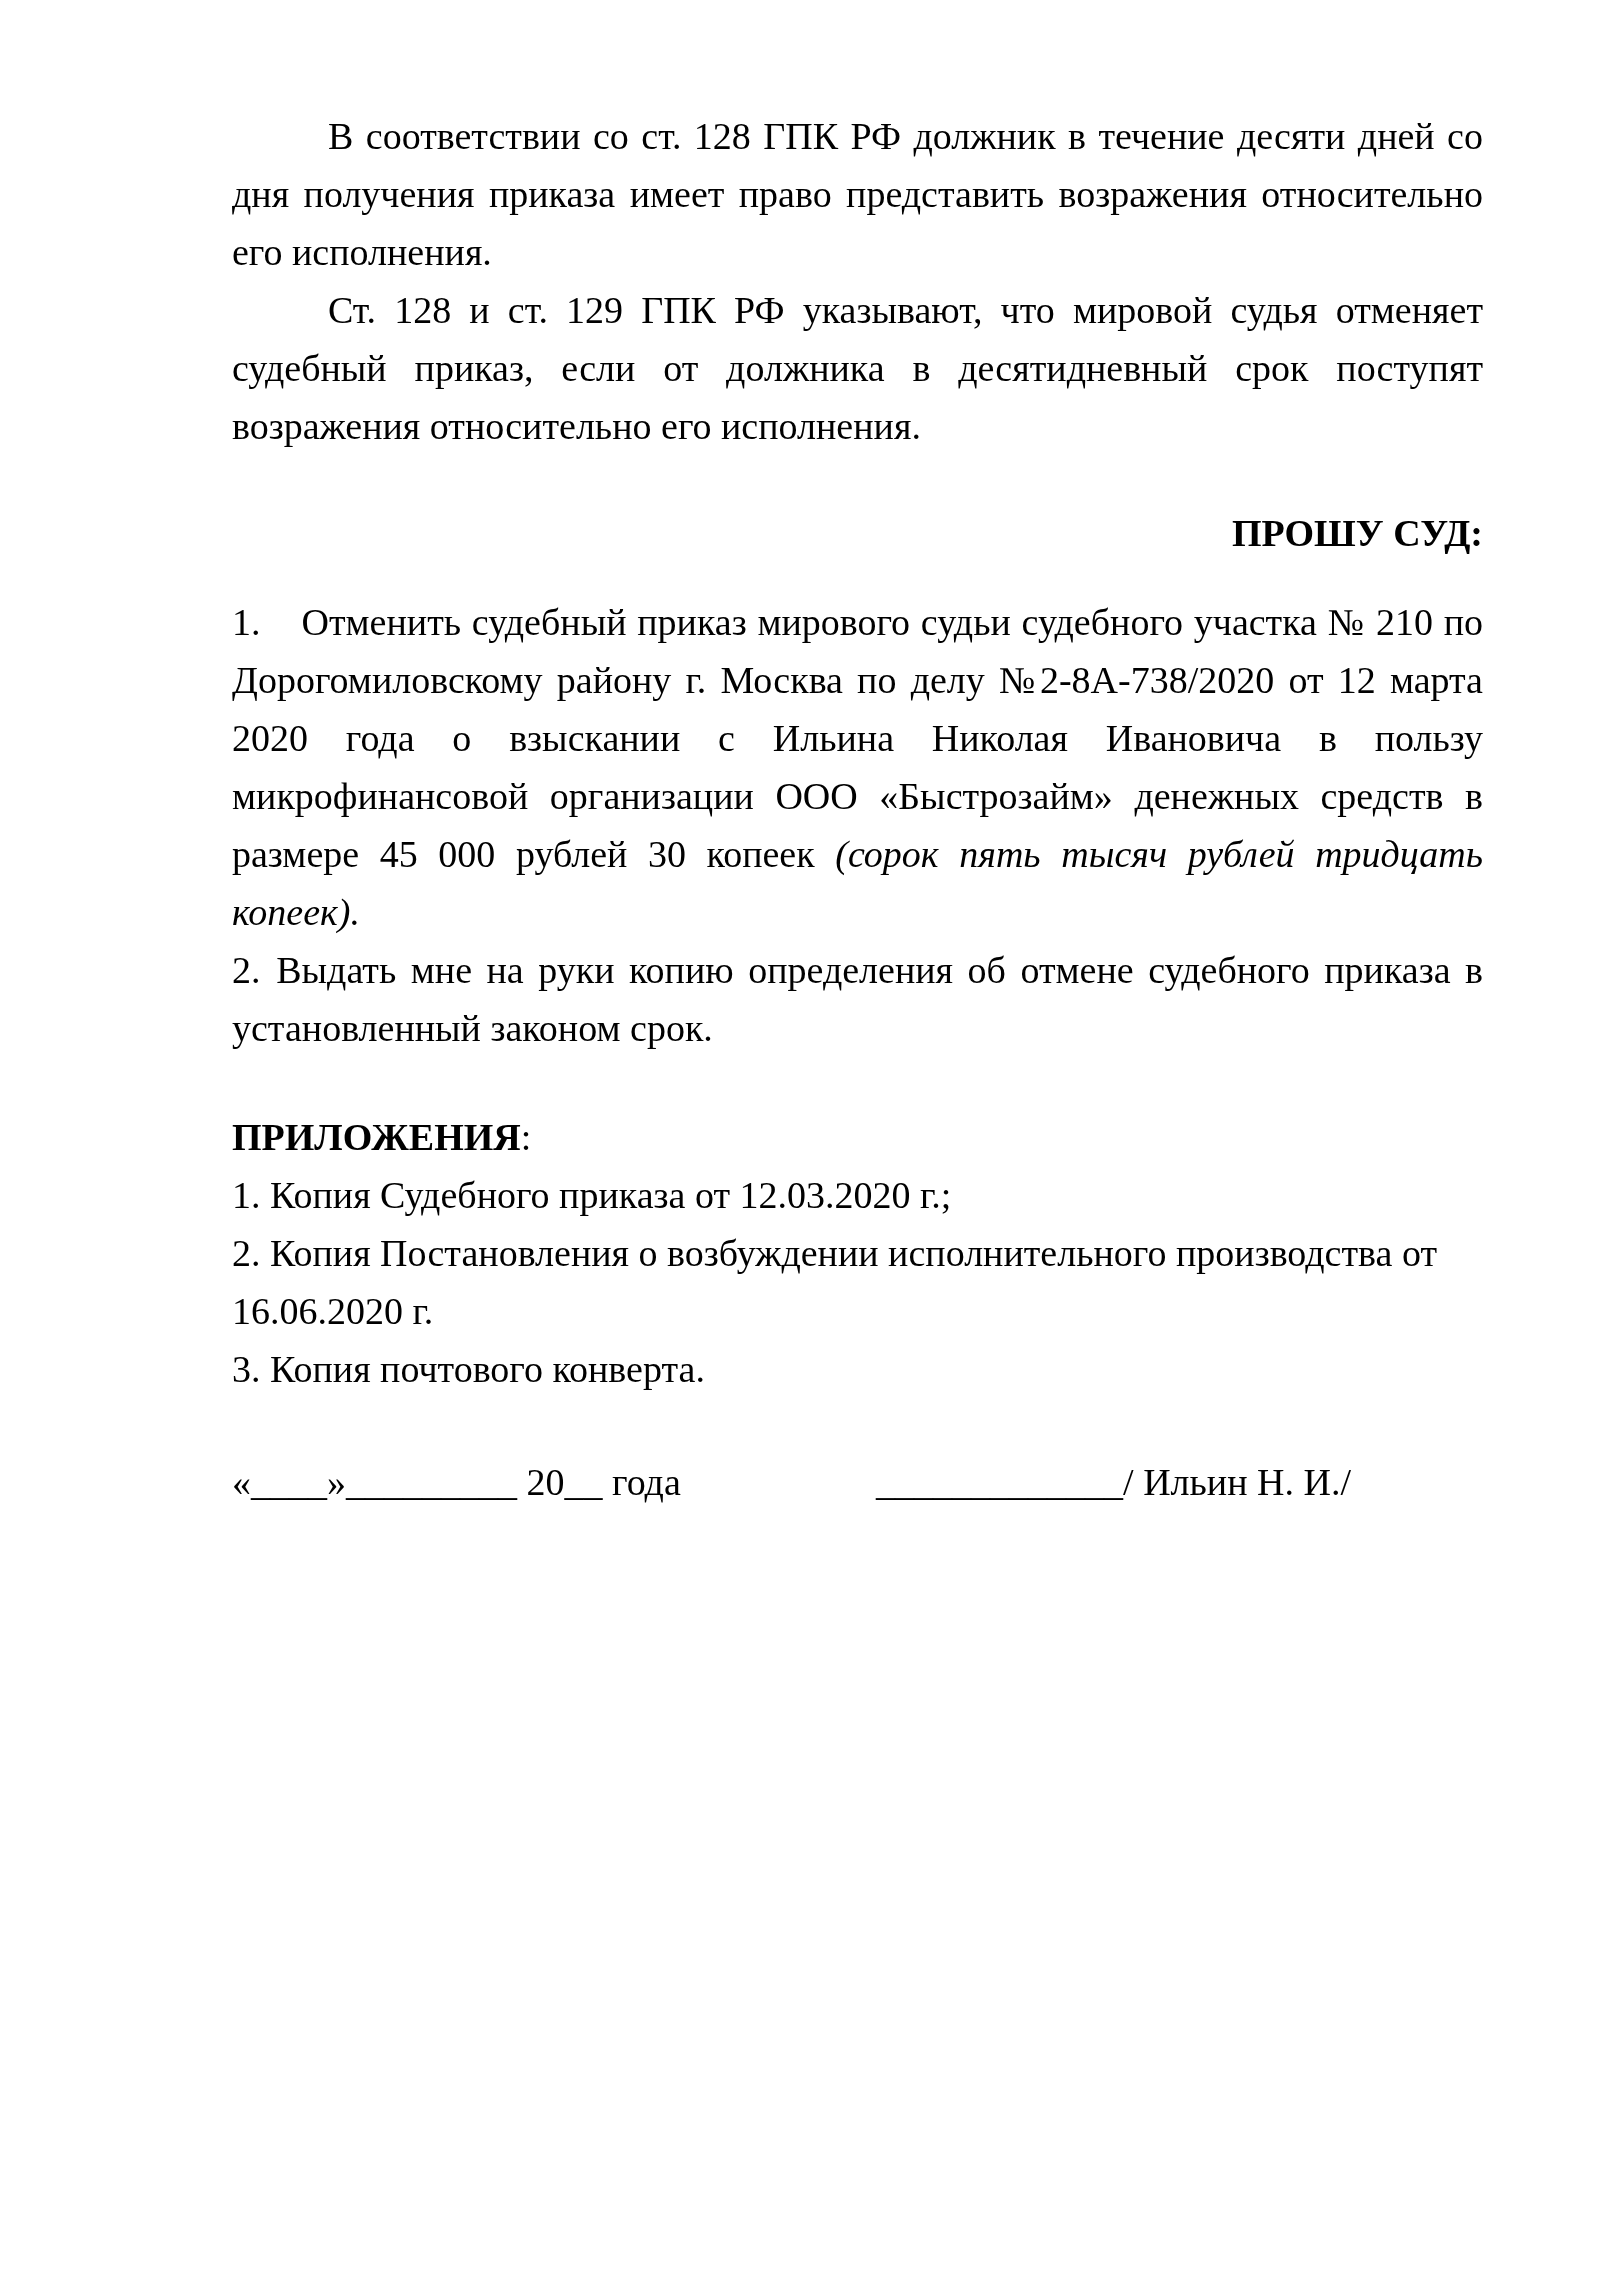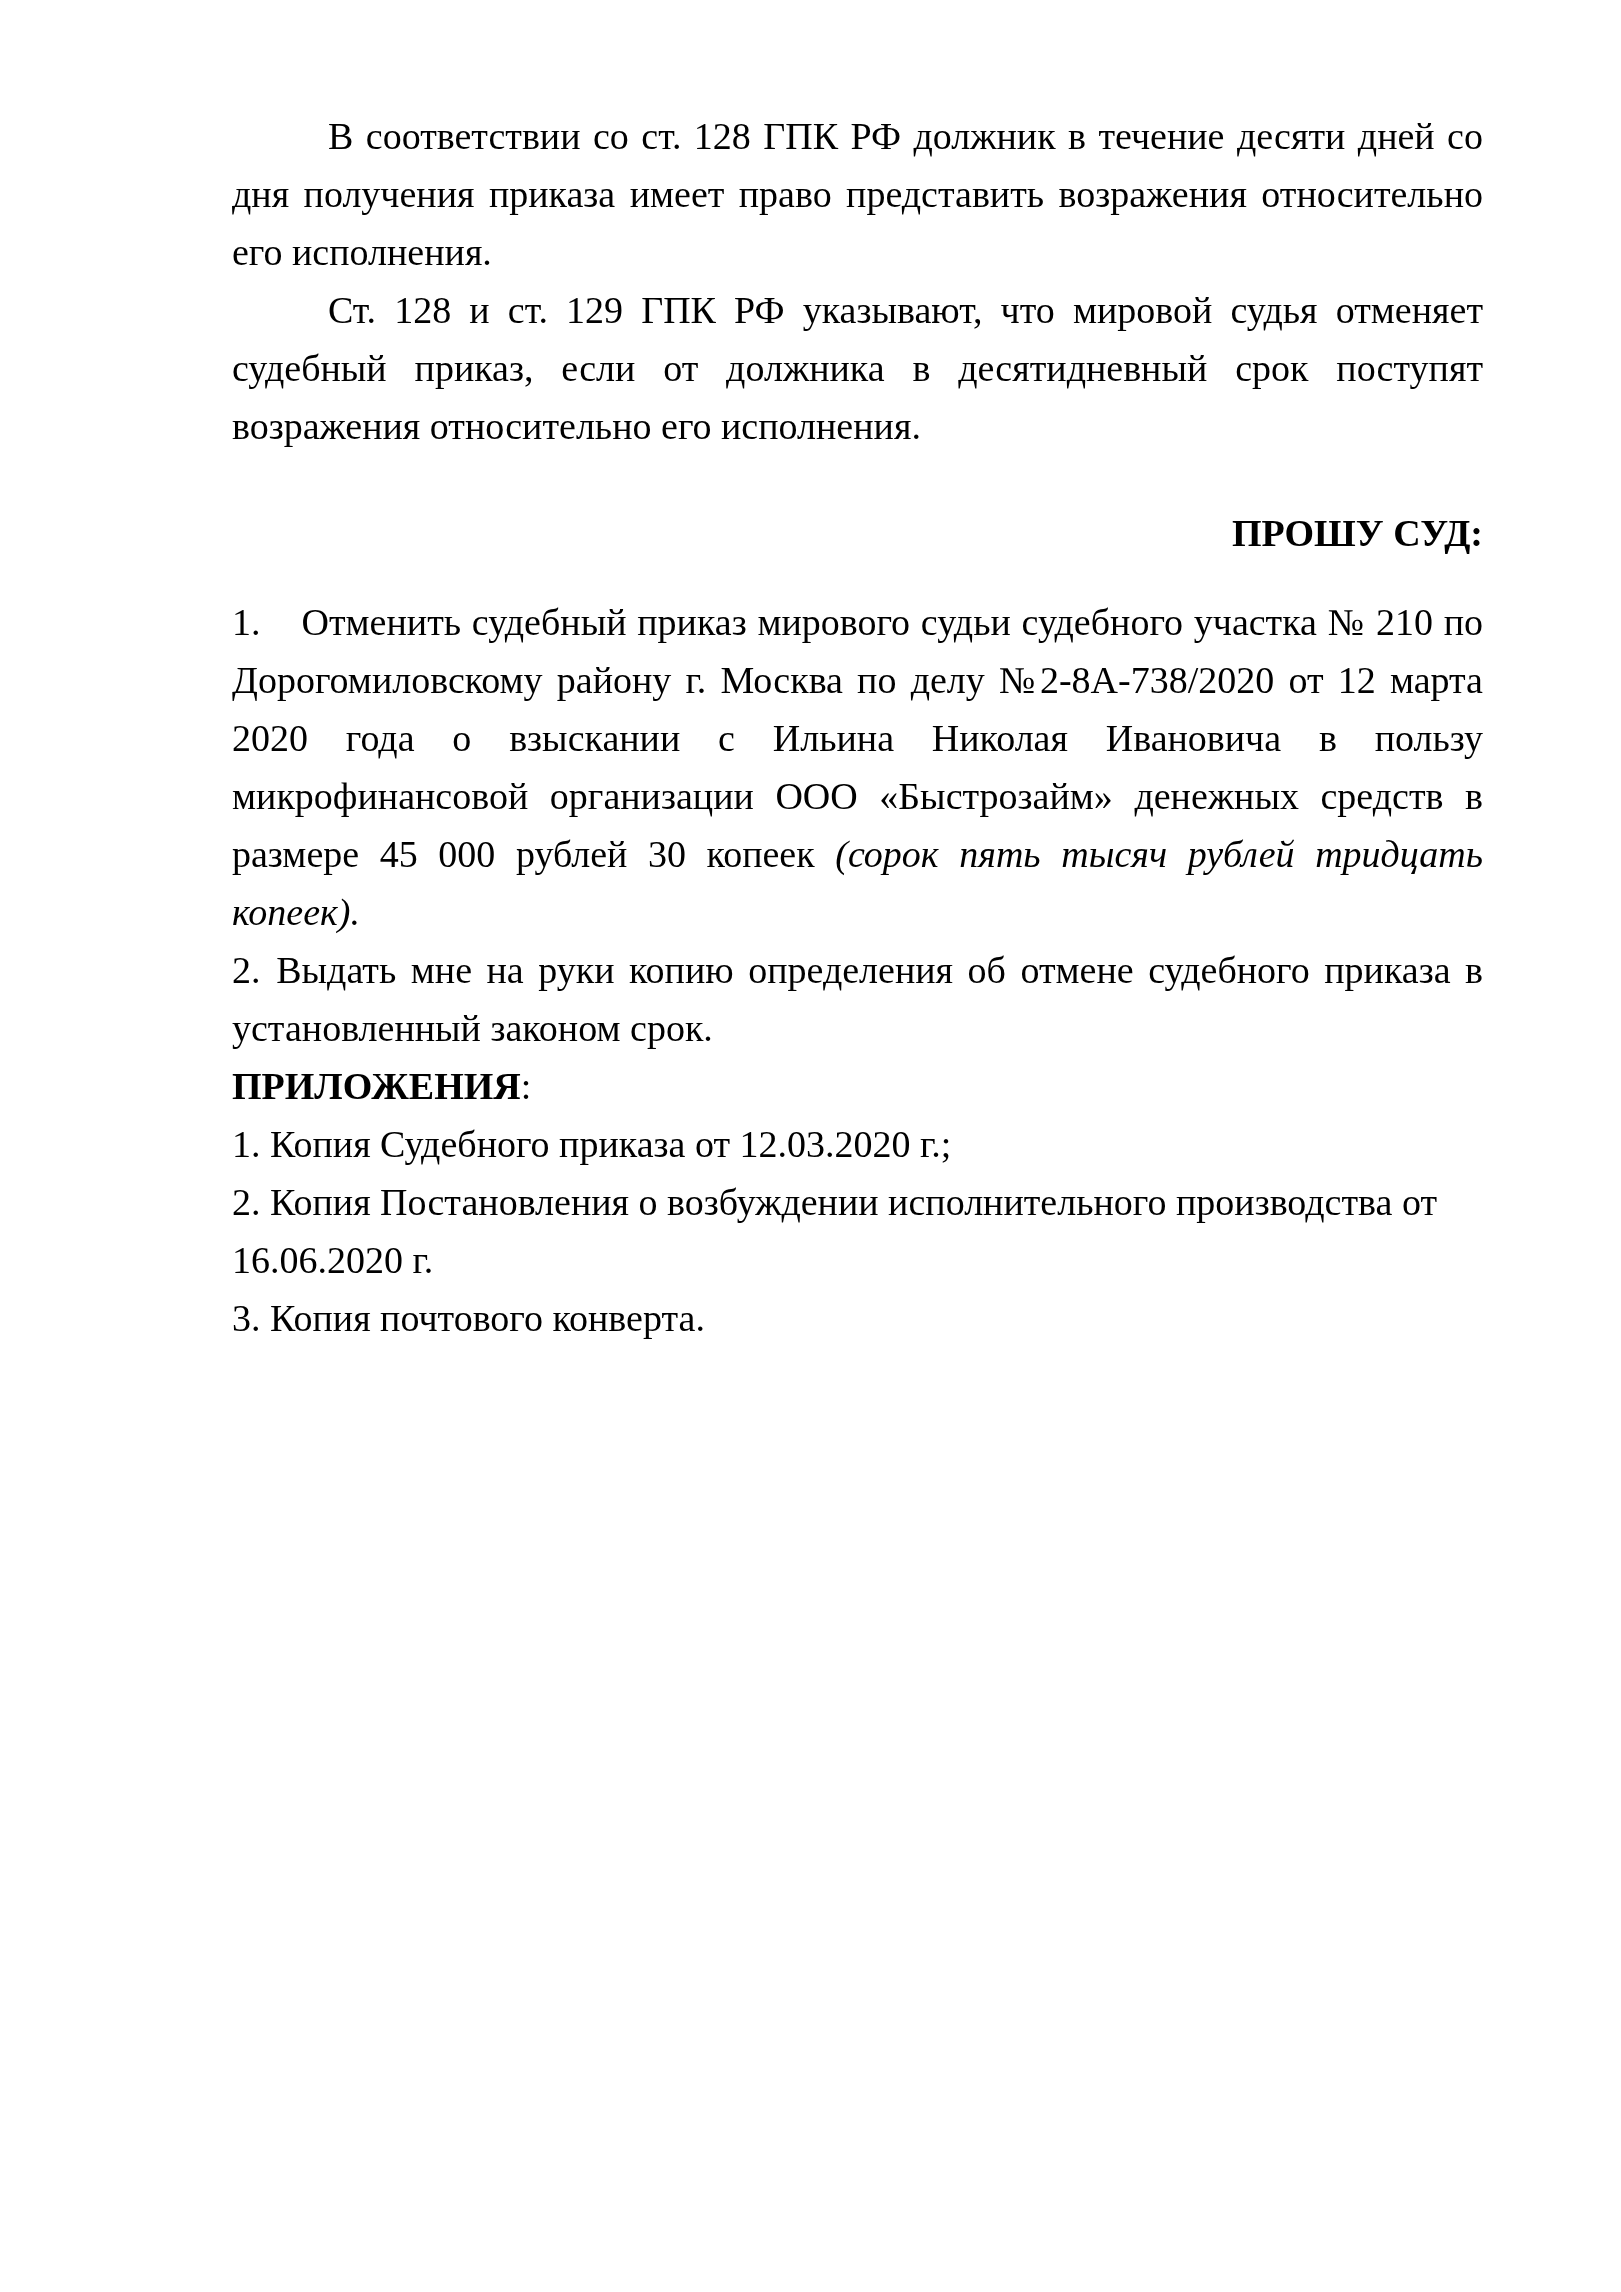--- a/index.html
+++ b/index.html
@@ -20,21 +20,21 @@
   .just { text-align: justify; }
   .indent { text-indent: 96px; }
   .heading {
     font-weight: bold;
     text-align: right;
     text-indent: 96px;
     margin-top: 49px;
   }
   .request-1 { margin-top: 31px; }
   .request-2 { }
-  .attach-heading { font-weight: bold; }
+  .attach-heading { margin-top: 51px; font-weight: bold; }
   .attach-heading .colon { font-weight: normal; }
   .num-gap { display: inline-block; width: 41px; }
   .num-gap-sm { display: inline-block; width: 15.7px; }
   .it { font-style: italic; }
   .sig-row {
     margin-top: 55px;
     display: flex;
     justify-content: space-between;
     padding-right: 132px;
   }
@@ -54,15 +54,19 @@
   <p class="just request-1"><span>1.</span><span class="num-gap"></span><span>Отменить судебный приказ мирового судьи судебного участка № 210 по Дорогомиловскому району г. Москва по делу №2-8А-738/2020 от 12 марта 2020 года о взыскании с Ильина Николая Ивановича в пользу микрофинансовой организации ООО «Быстрозайм» денежных средств в размере 45&nbsp;000 рублей 30 копеек </span><span class="it">(сорок пять тысяч рублей тридцать копеек).</span></p>
 
   <p class="just request-2"><span>2.</span><span class="num-gap-sm"></span><span>Выдать мне на руки копию определения об отмене судебного приказа в установленный законом срок.</span></p>
 
   <p class="attach-heading"><span>ПРИЛОЖЕНИЯ</span><span class="colon">:</span></p>
 
   <p>1. Копия Судебного приказа от 12.03.2020 г.;</p>
   <p>2. Копия Постановления о возбуждении исполнительного производства от 16.06.2020 г.</p>
   <p>3. Копия почтового конверта.</p>
 
+  <div class="sig-row">
+    <span>«____»_________ 20__ года</span>
+    <span>_____________/ Ильин Н. И./</span>
+  </div>
 
 </div>
 
 
 </body></html>

